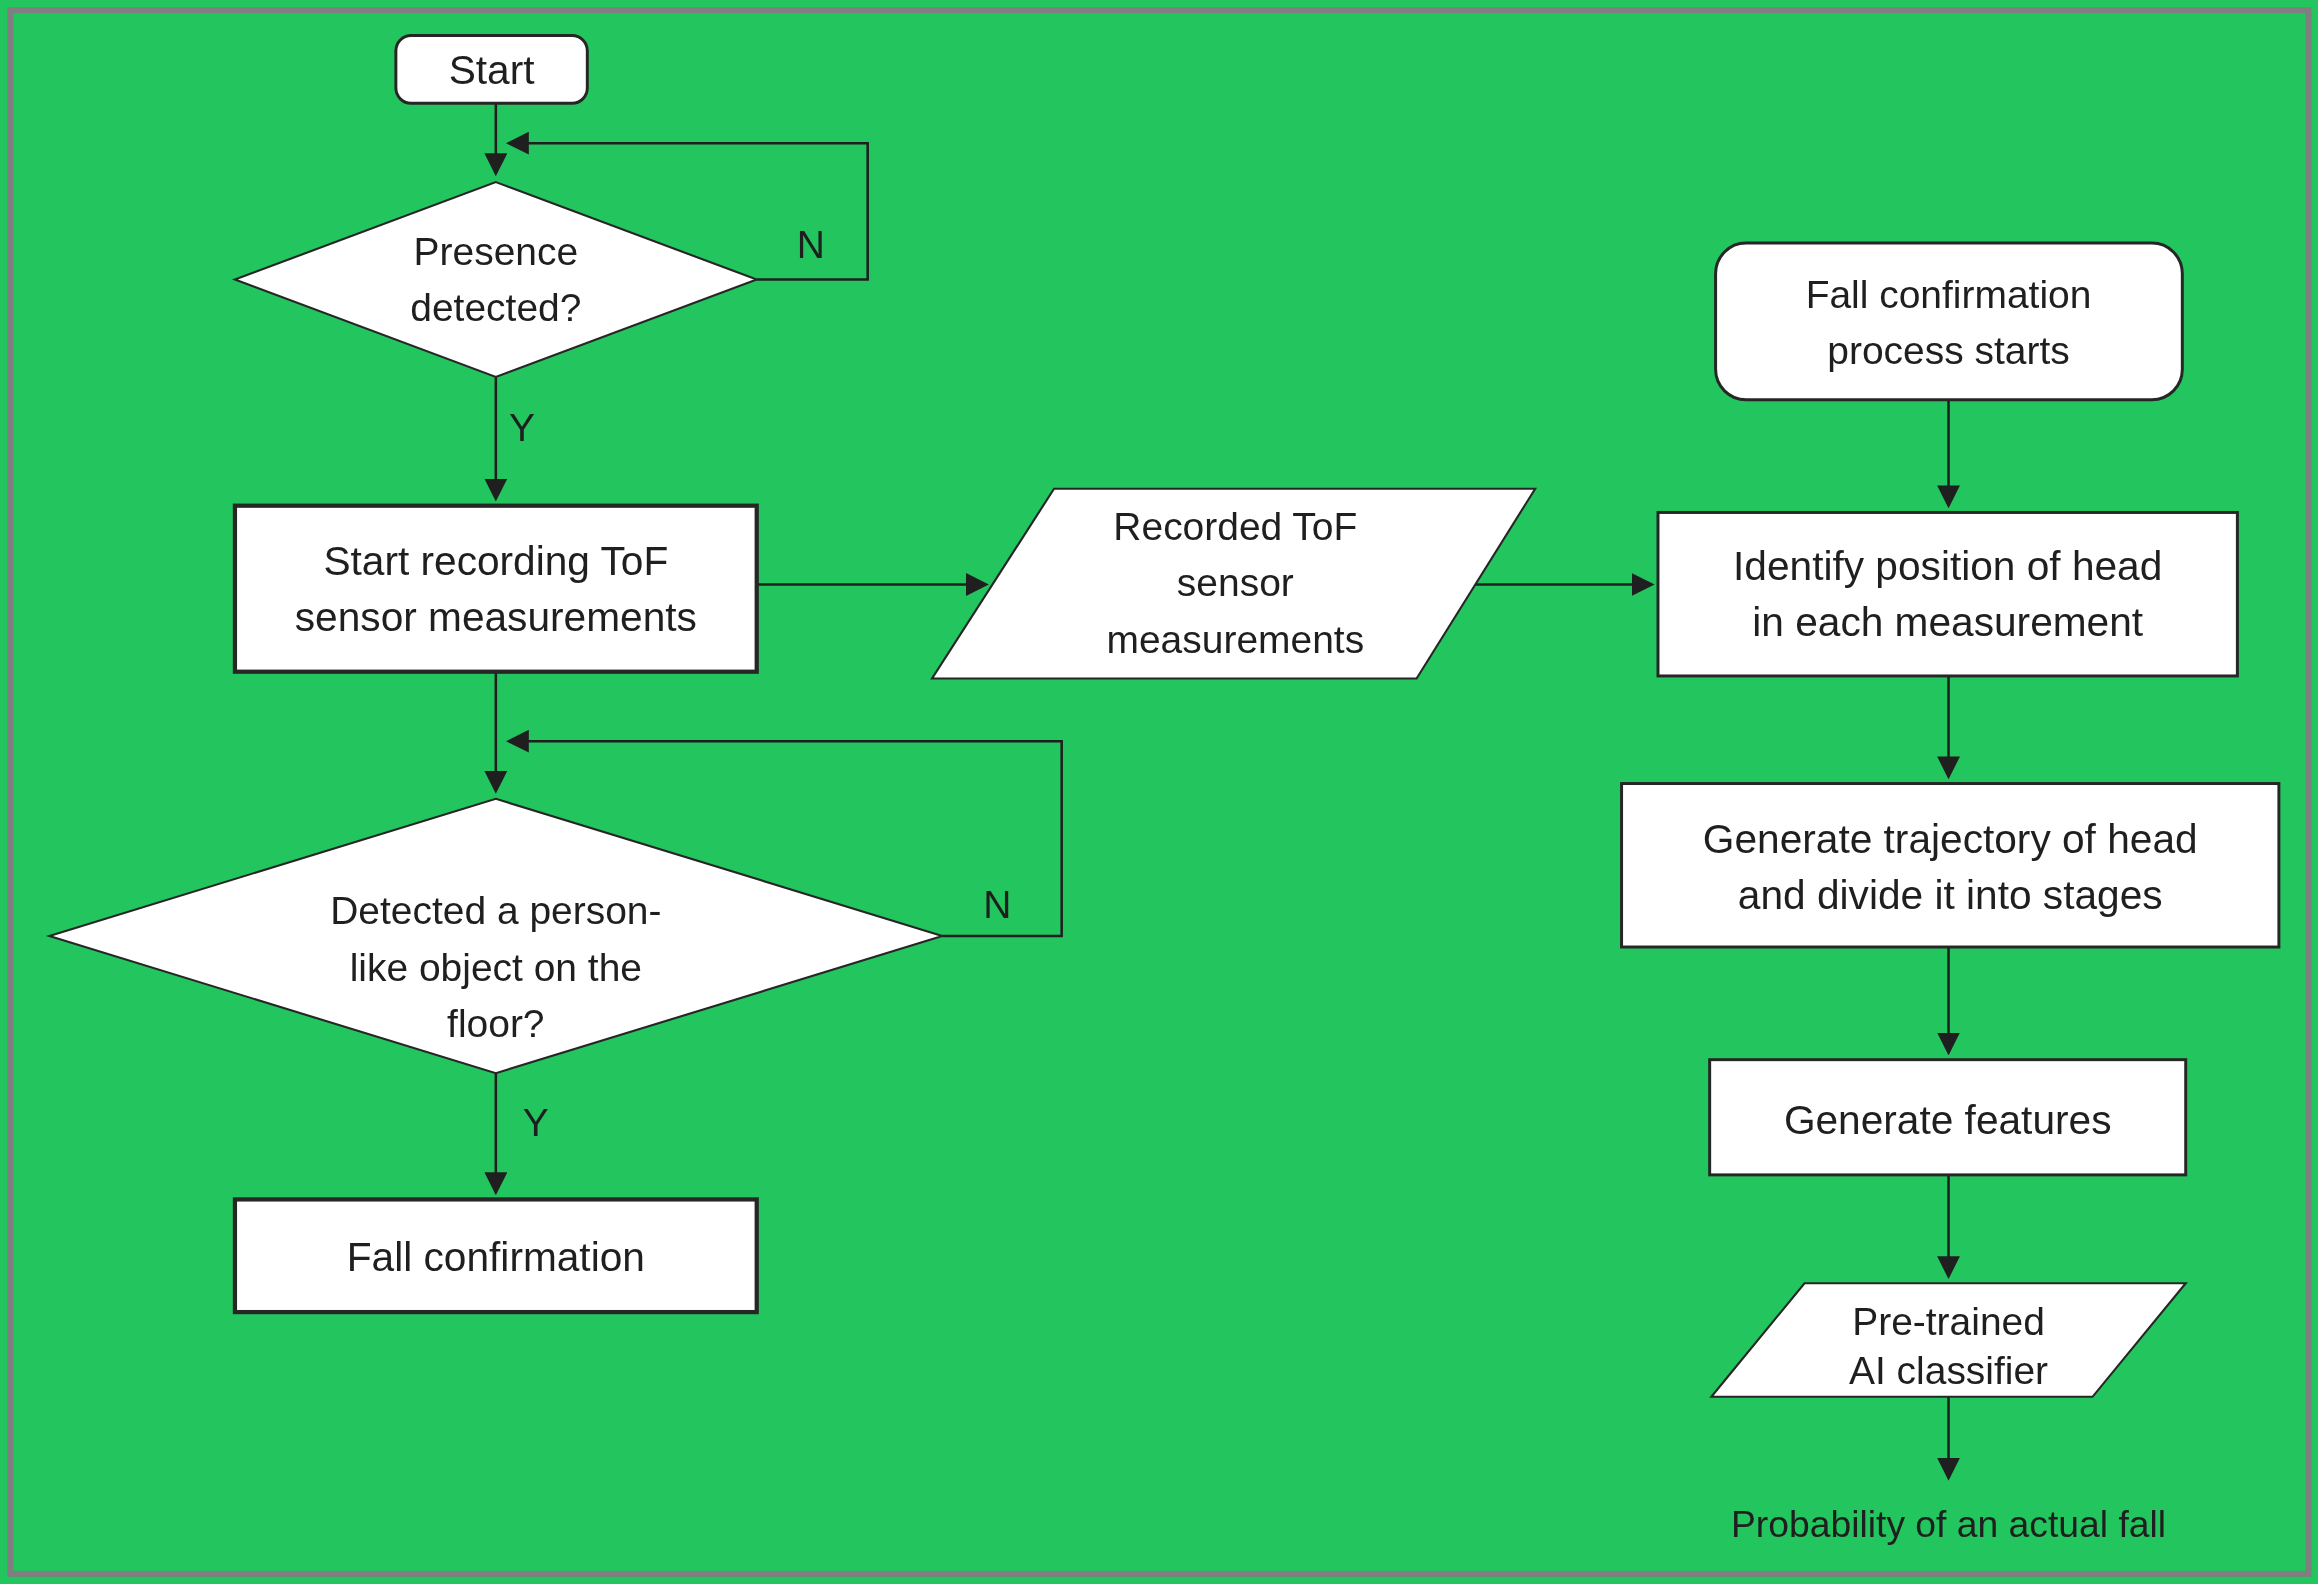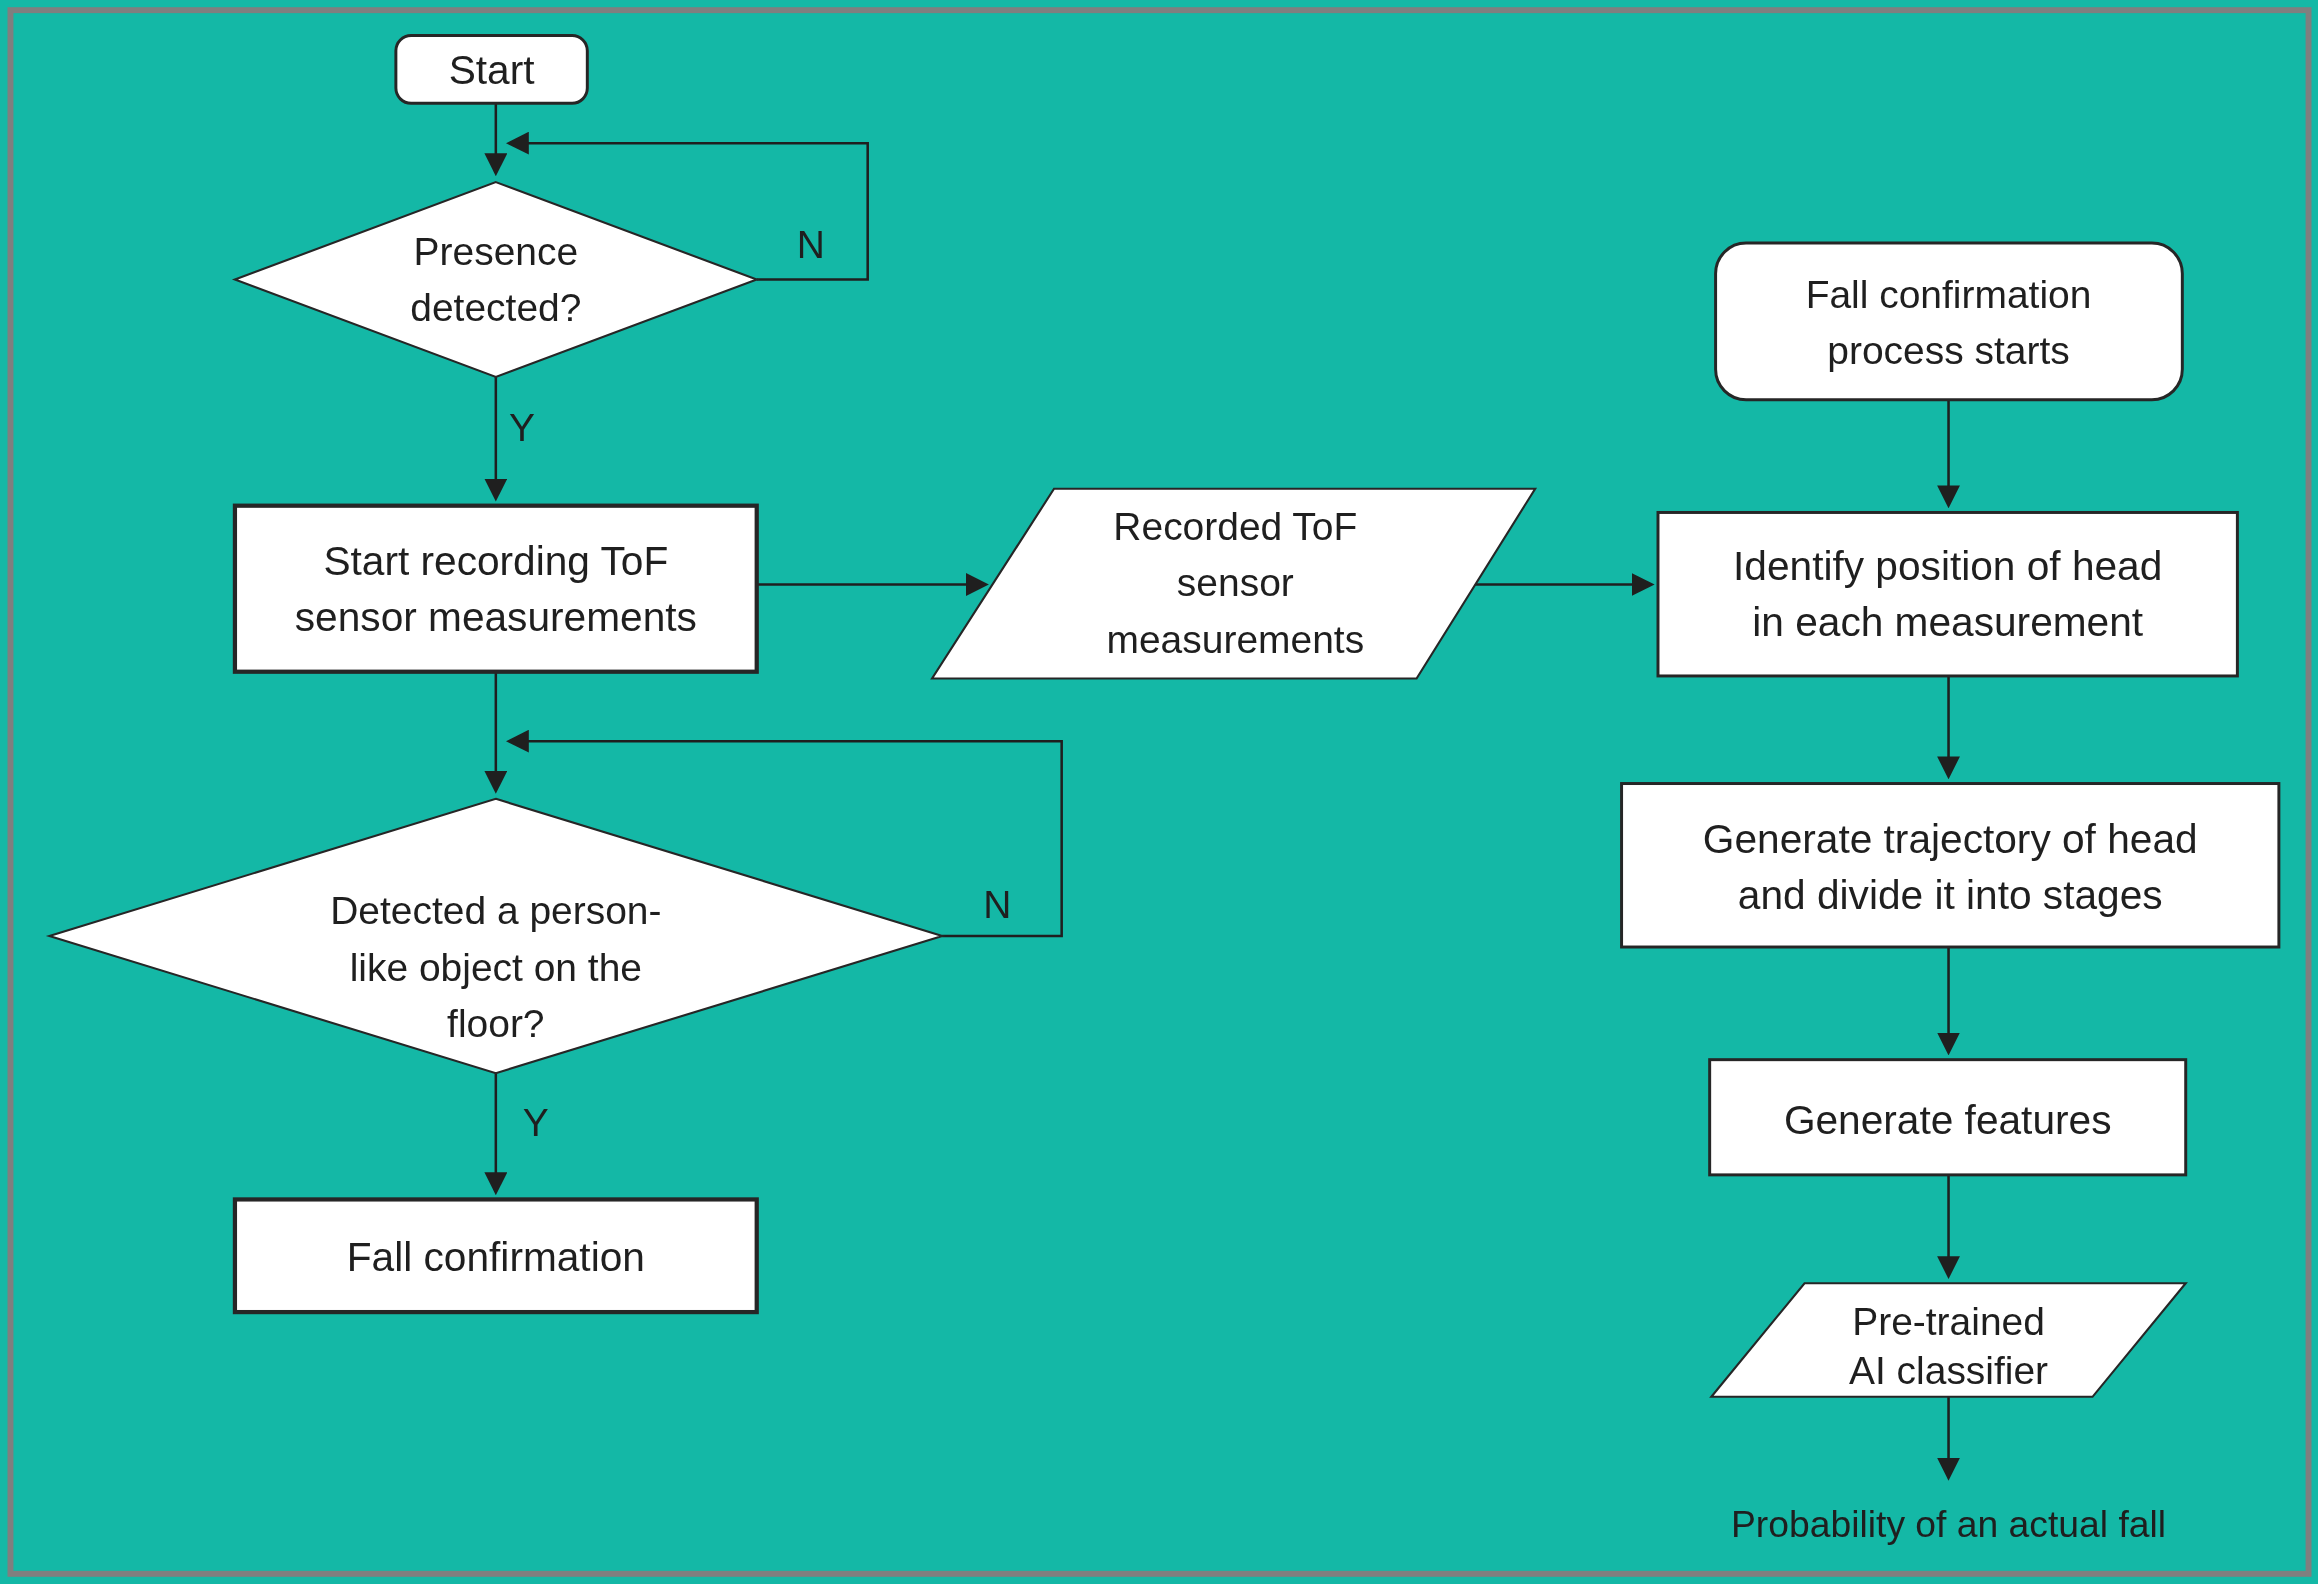--- a/index.html
+++ b/index.html
@@ -1,18 +1,18 @@
 <!DOCTYPE html>
 <html style="font-size:13.6px"><head>
 <meta charset="utf-8">
 <style>
   html, body { margin: 0; padding: 0; background: #ffffff; }
   .canvas {
     width: 2319px; height: 1584px;
-    background: #14b8a6;
+    background: #22c55e;
     position: relative;
     font-family: "Liberation Sans", sans-serif;
   }
   svg { display: block; }
   .shape { fill: #ffffff; stroke: #262626; }
   .thin   { stroke-width: 2.5; }
   .mid    { stroke-width: 3.5; }
   .thick  { stroke-width: 5; }
   .edge { fill: none; stroke: #1f1f1f; stroke-width: 3; }
   .lbl {

